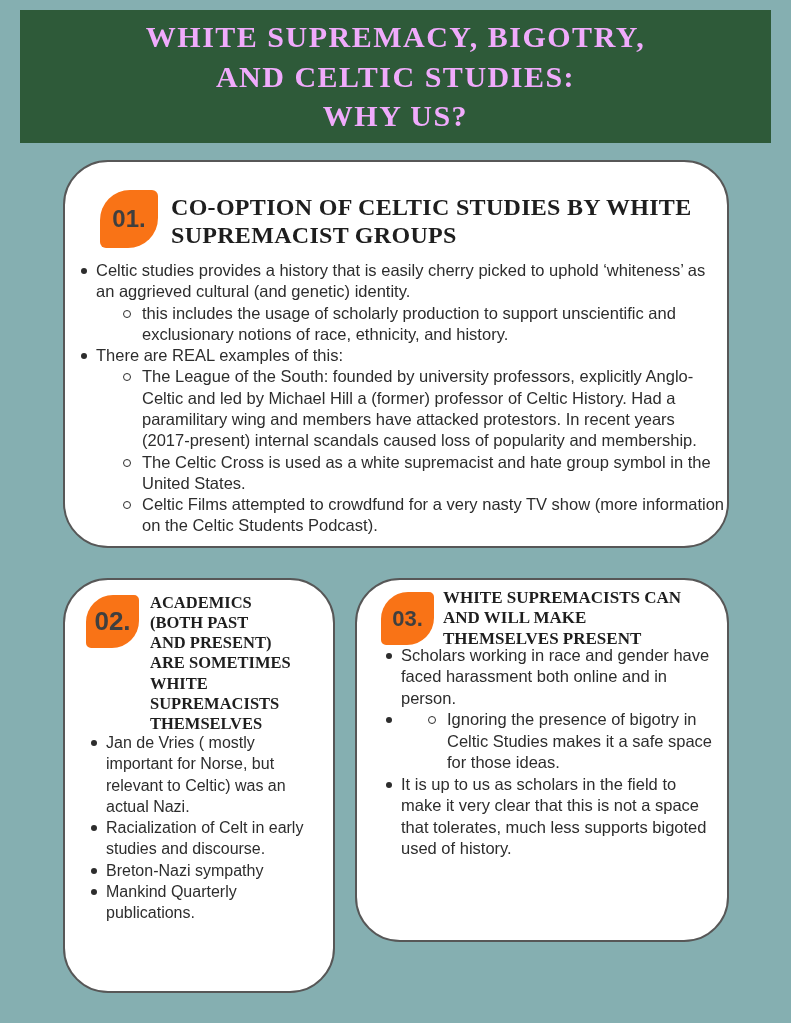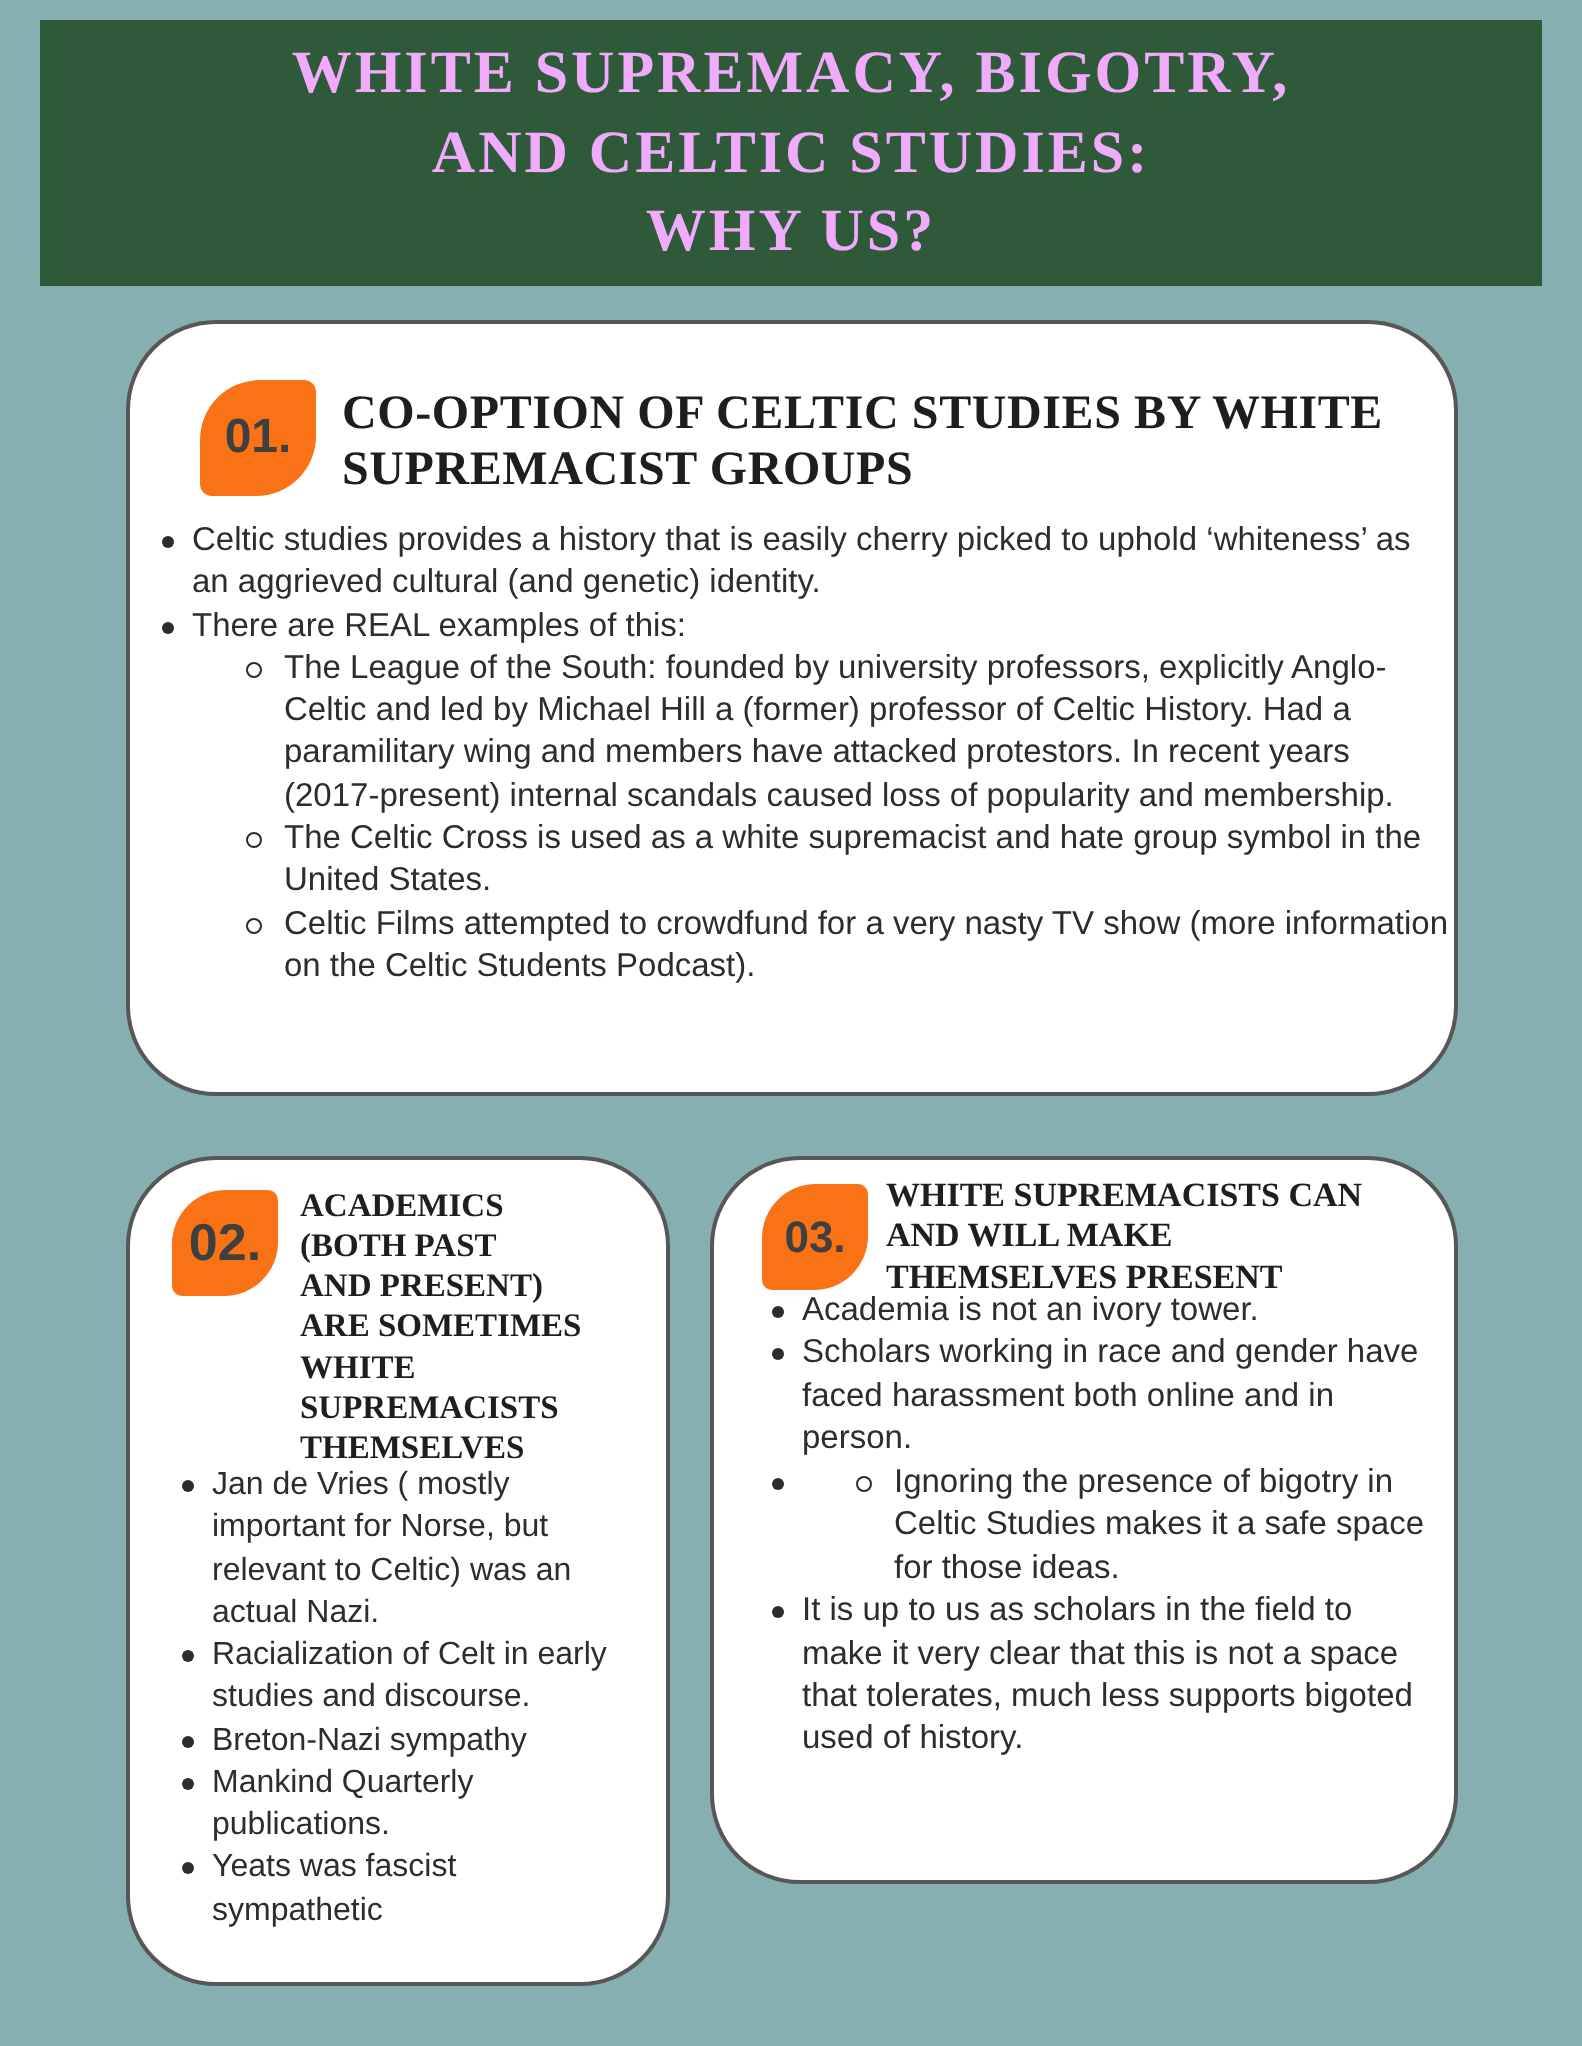--- a/index.html
+++ b/index.html
@@ -72,20 +72,25 @@
 AND CELTIC STUDIES:
 WHY US?</h1>
   </div>
 
   <section class="card card1">
     <div class="badge">01.</div>
     <h2 class="card-heading">CO-OPTION OF CELTIC STUDIES BY WHITE SUPREMACIST GROUPS</h2>
     <ul class="bullets">
       <li class="l1">
         <span>Celtic studies provides a history that is easily cherry picked to uphold ‘whiteness’ as an aggrieved cultural (and genetic) identity.</span>
+        <ul class="sub">
+          <li class="l2">
+            <span>this includes the usage of scholarly production to support unscientific and exclusionary notions of race, ethnicity, and history.</span>
+          </li>
+        </ul>
       </li>
       <li class="l1">
         <span>There are REAL examples of this:</span>
         <ul class="sub">
           <li class="l2">
             <span>The League of the South:  founded by university professors, explicitly Anglo-Celtic and led by Michael Hill a (former) professor of Celtic History. Had a paramilitary wing and members have attacked protestors. In recent years (2017-present) internal scandals caused loss of popularity and membership.</span>
           </li>
           <li class="l2">
             <span>The Celtic Cross is used as a white supremacist and hate group symbol in the United States.</span>
           </li>
@@ -112,35 +117,29 @@
       </li>
       <li class="l1">
         <span>Racialization of Celt in early studies and discourse.</span>
       </li>
       <li class="l1">
         <span>Breton-Nazi sympathy</span>
       </li>
       <li class="l1">
         <span>Mankind Quarterly publications.</span>
       </li>
-      <li class="l1">
-        <span>Yeats was fascist sympathetic</span>
-      </li>
     </ul>
   </section>
 
   <section class="card card3">
     <div class="badge">03.</div>
     <h2 class="card-heading">WHITE SUPREMACISTS CAN
 AND WILL MAKE
 THEMSELVES PRESENT</h2>
     <ul class="bullets">
-      <li class="l1">
-        <span>Academia is not an ivory tower.</span>
-      </li>
       <li class="l1">
         <span>Scholars working in race and gender have faced harassment both online and in person.</span>
       </li>
       <li class="l1">
         <ul class="sub">
           <li class="l2">
             <span>Ignoring the presence of bigotry in Celtic Studies makes it a safe space for those ideas.</span>
           </li>
         </ul>
       </li>

